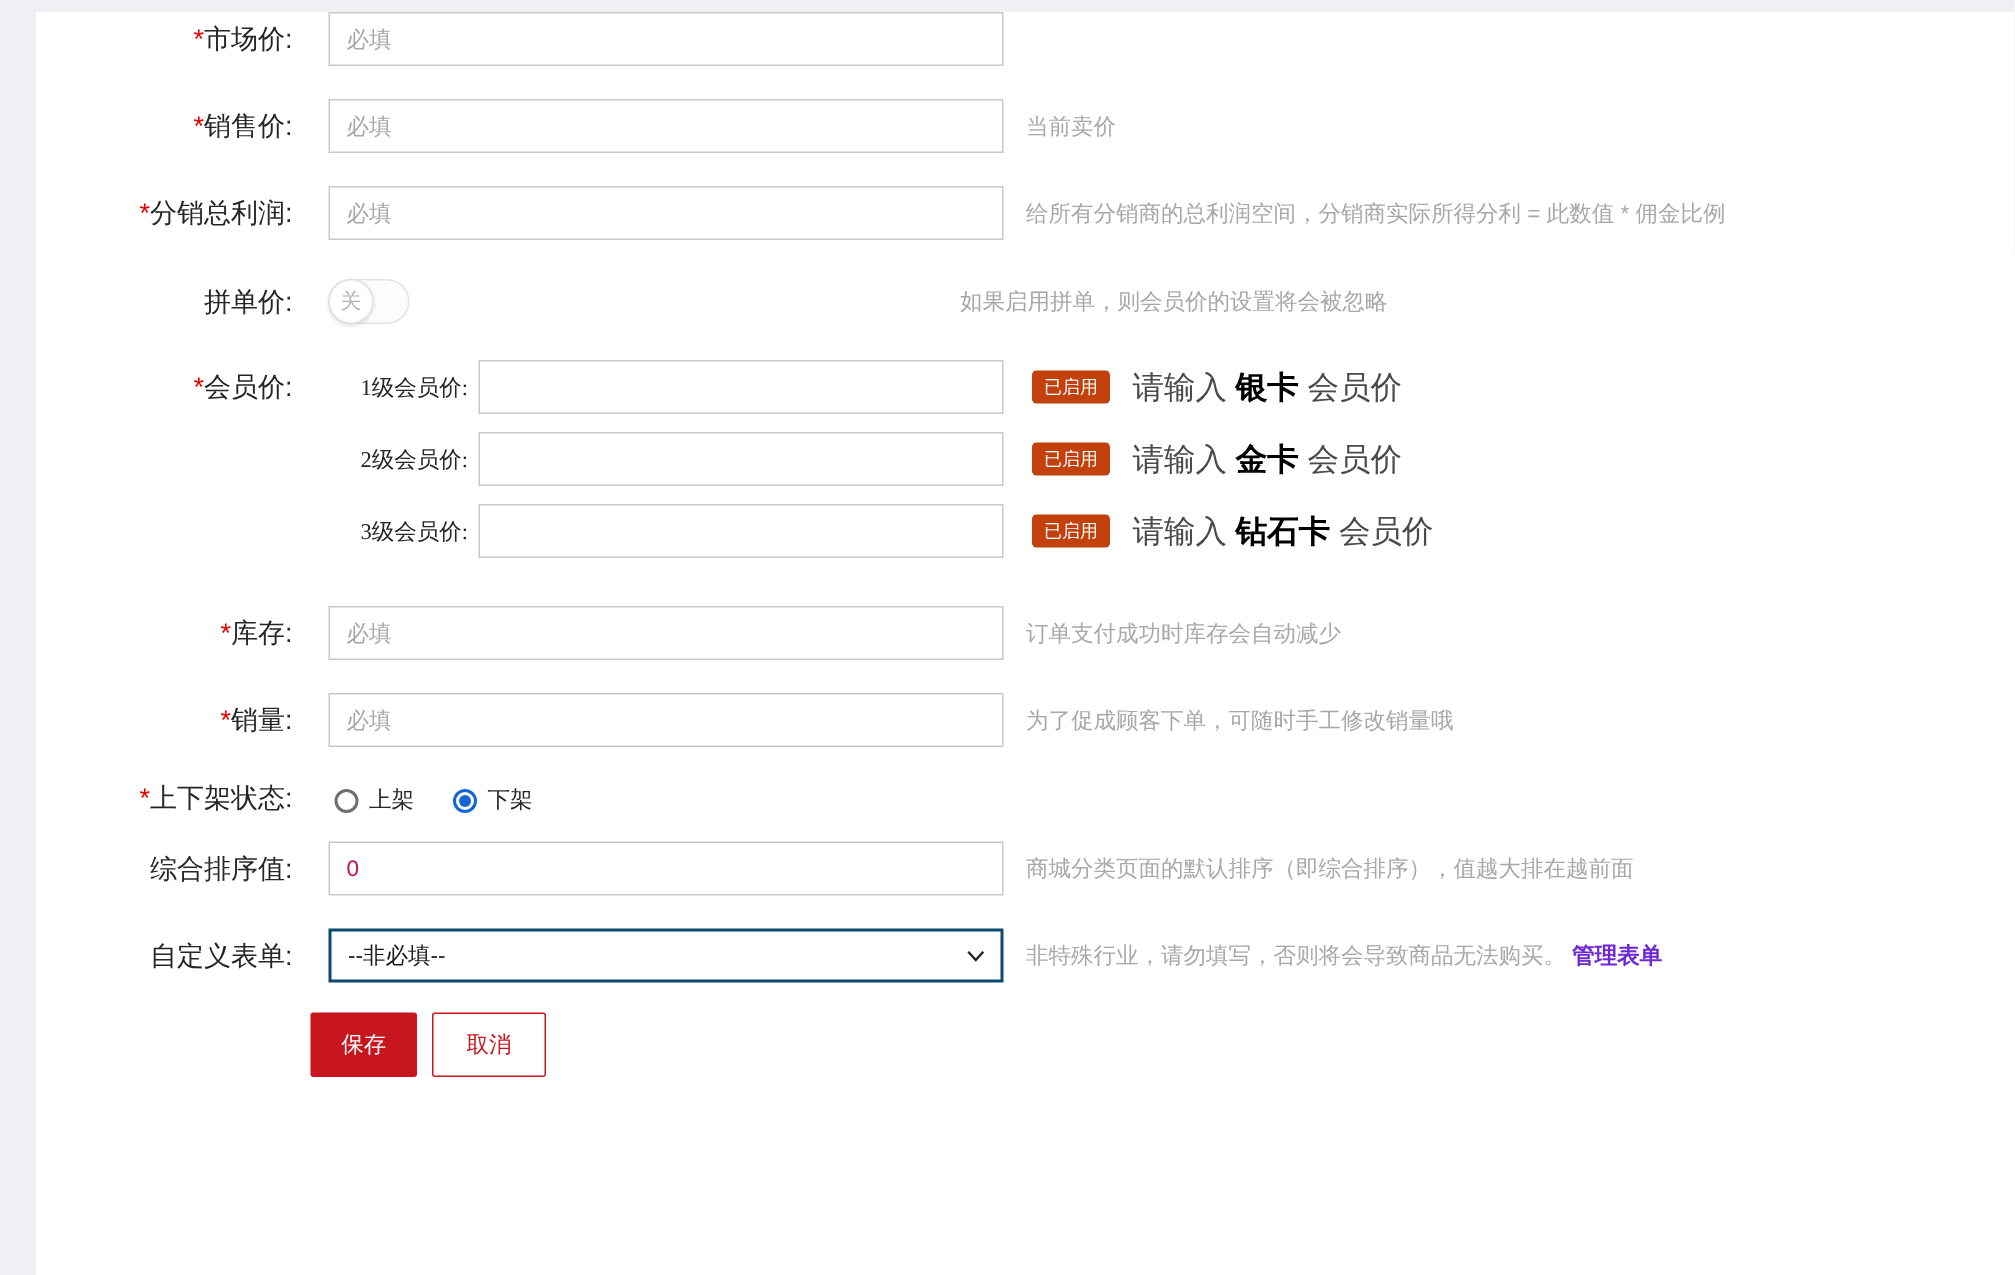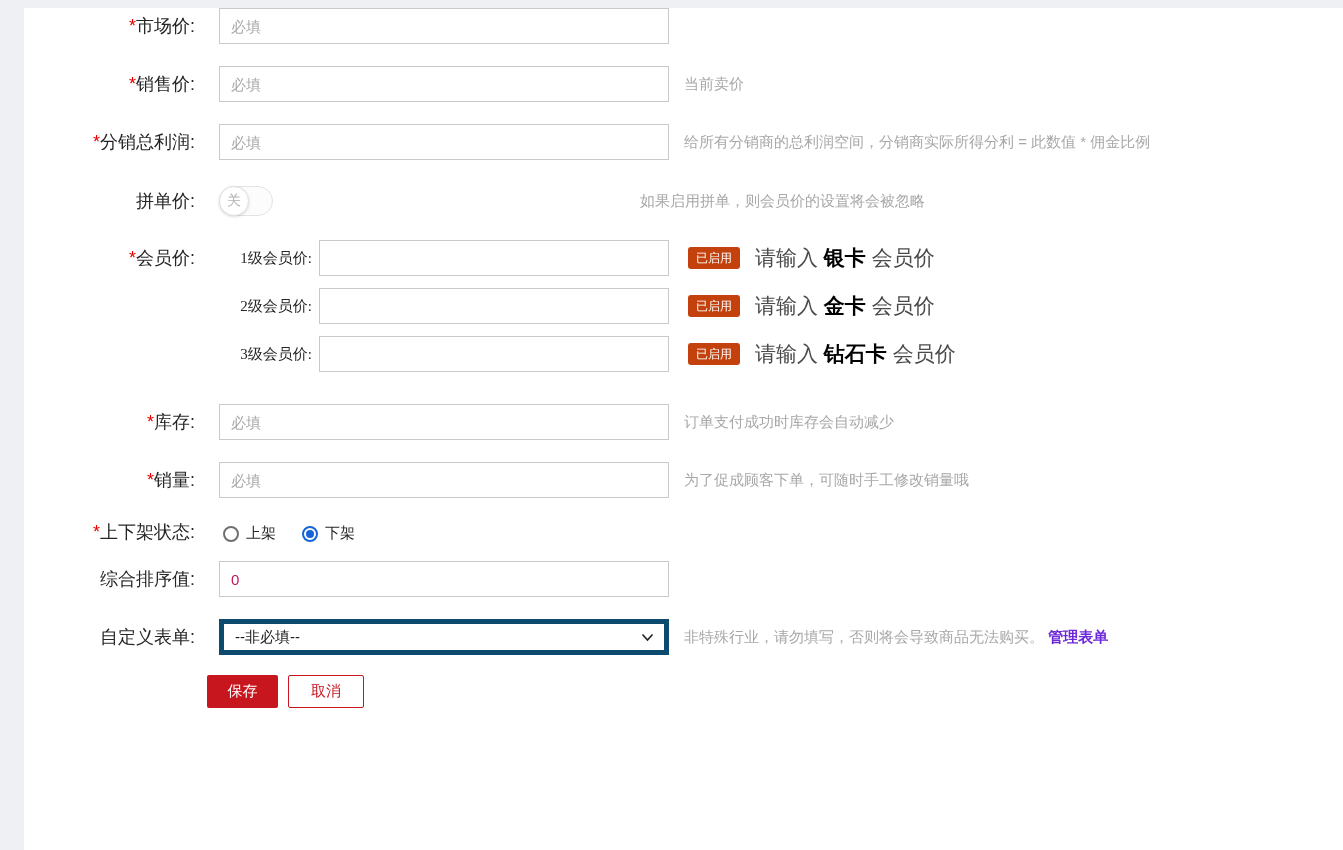--- a/index.html
+++ b/index.html
@@ -67,30 +67,30 @@
   .radio-circle { width:16px; height:16px; border-radius:50%; border:2px solid #6f6f6f; background:#fff; margin-right:7px; flex:none; position:relative; }
   .radio-circle.checked { border-color:#1665d8; }
   .radio-circle.checked::after {
     content:""; position:absolute; left:50%; top:50%; width:8px; height:8px;
     margin:-4px 0 0 -4px; border-radius:50%; background:#1665d8;
   }
 
   
   .row-select { margin-bottom:20px; }
   .select {
-    width:450px; height:36px; border:5px solid #0c4a6e; background:#fff;
+    width:450px; height:36px; border:2px solid #0c4a6e; background:#fff;
     display:flex; align-items:center; justify-content:space-between;
     padding:0 10px 0 11px; font-size:15px; color:#1a1a1a; cursor:pointer; flex:none;
   }
   .link { color:#6d28d9; font-weight:bold; text-decoration:none; cursor:pointer; }
 
   
   .btn-row { margin-left:183px; display:flex; margin-bottom:0; }
   .btn {
-    height:33px; font-size:15px; border-radius:2px; cursor:pointer;
+    height:43px; font-size:15px; border-radius:2px; cursor:pointer;
     font-family:"Liberation Sans","DejaVu Sans",sans-serif;
   }
   .btn-save { width:71px; background:#c8161f; color:#fff; border:none; }
   .btn-cancel { width:76px; background:#fff; color:#c8161f; border:1px solid #c8161f; margin-left:10px; }
 </style>
 </head>
 <body>
 
 <div class="panel">
 
@@ -173,20 +173,21 @@
       <span class="radio-item">
         <span class="radio-circle checked"></span>
         <span>下架</span>
       </span>
     </div>
   </div>
 
   <div class="row">
     <label class="lbl">综合排序值:</label>
     <input class="inp w450" type="text" value="0" style="">
+    <span class="hint">商城分类页面的默认排序（即综合排序），值越大排在越前面</span>
   </div>
 
   <div class="row row-select">
     <label class="lbl">自定义表单:</label>
     <div class="select">
       <span>--非必填--</span>
       <svg width="13" height="9" viewBox="0 0 13 9">
           <polyline points="1.5,1.5 6.5,7 11.5,1.5" fill="none" stroke="#222" stroke-width="1.6"></polyline>
         </svg>
     </div>

